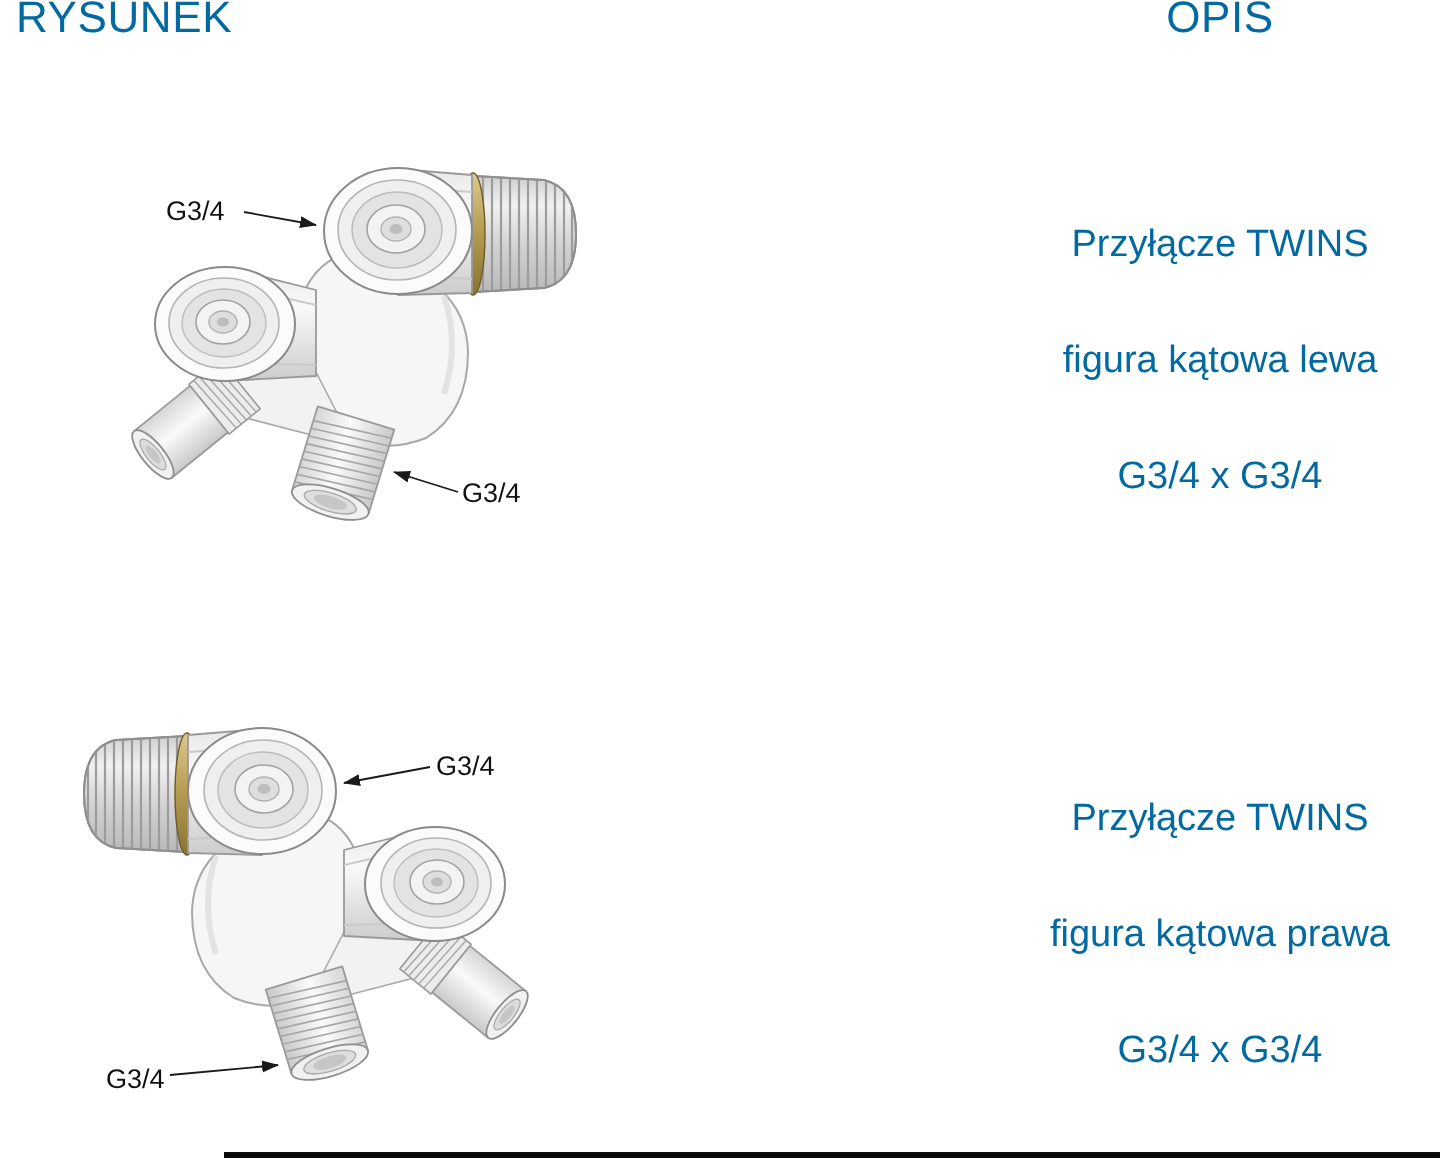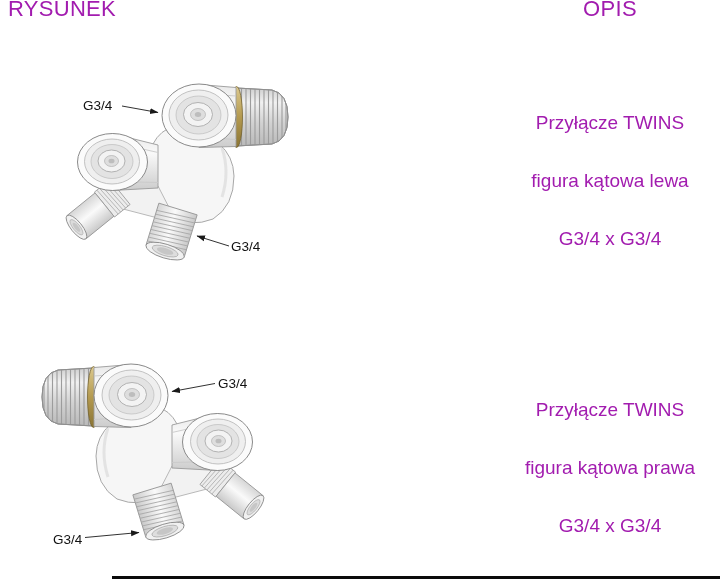--- a/index.html
+++ b/index.html
@@ -1,17 +1,17 @@
 <!DOCTYPE html>
 <html><head>
 <meta charset="utf-8">
 <style>
   html,body{margin:0;padding:0;background:#fff;}
   .page{position:relative;width:720px;height:580px;background:#fff;overflow:hidden;
-        font-family:"Liberation Sans",sans-serif;color:#a21caf;}
+        font-family:"Liberation Sans",sans-serif;color:#0369a1;}
   .col-header{position:absolute;top:-4px;font-size:22px;letter-spacing:.3px;}
   .col-header.left{left:8px;}
   .col-header.right{left:455px;width:310px;text-align:center;}
   .desc{position:absolute;left:455px;width:310px;display:flex;flex-direction:column;
         gap:36px;text-align:center;font-size:19px;}
   .desc.row1{top:112px;}
   .desc.row2{top:399px;}
   .fig{position:absolute;left:25px;}
   .fig.fig1{top:76px;}
   .fig.fig2{top:356px;}

